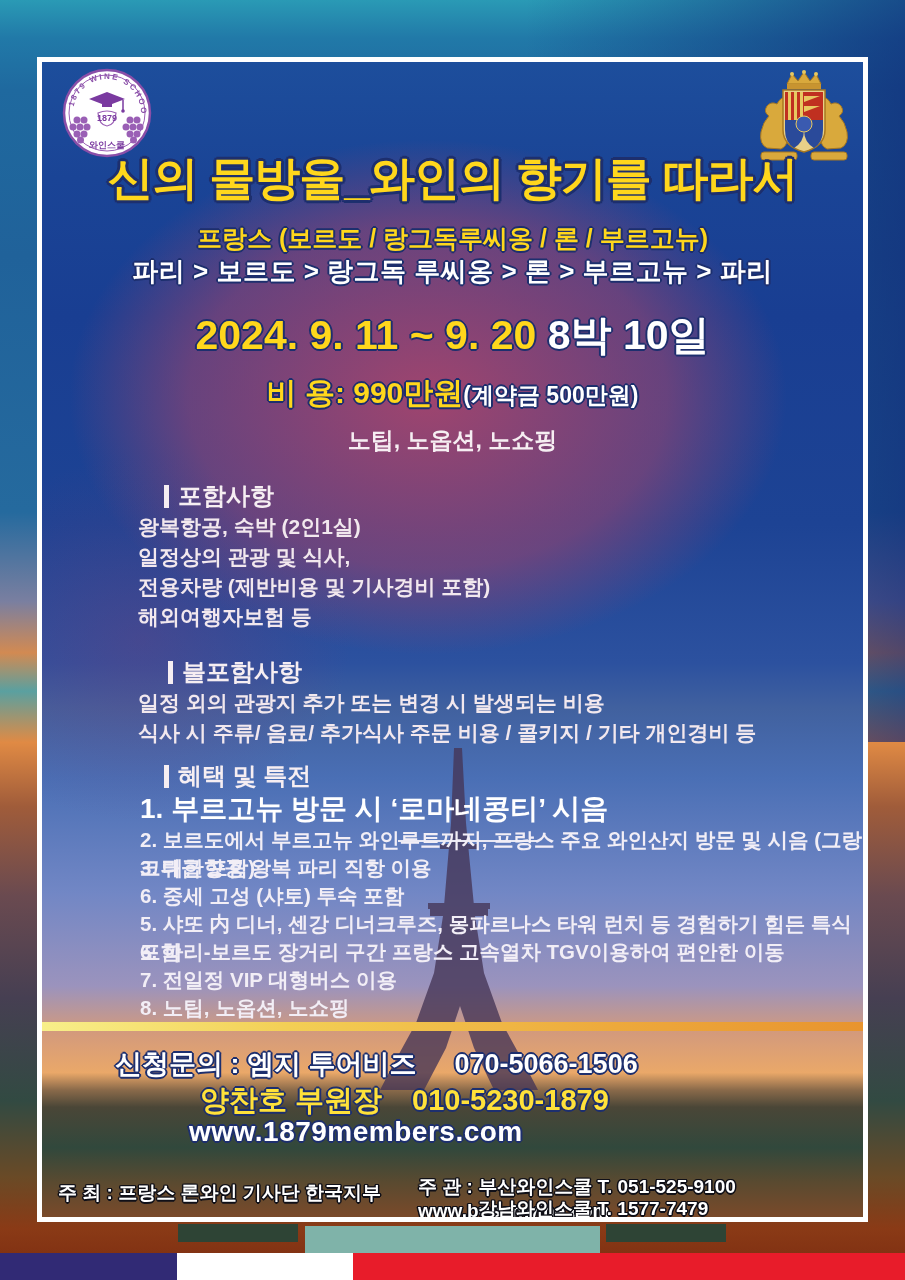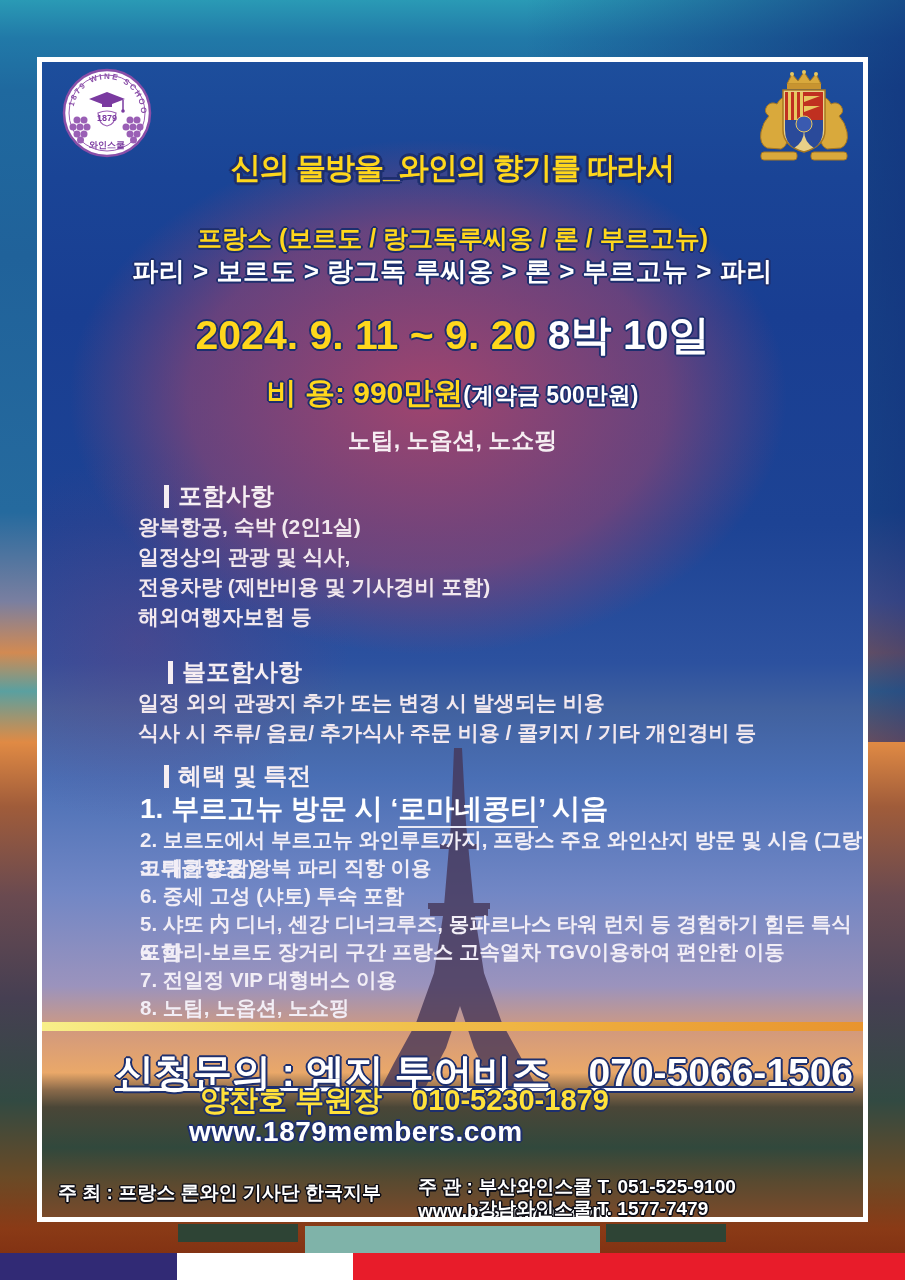--- a/index.html
+++ b/index.html
@@ -28,43 +28,43 @@
   .abs{position:absolute;}
   .ctr{left:0;width:821px;text-align:center;}
 
   
   .yellow{color:#ffd71c;}
   .white{color:#ffffff;}
   .o-navy3{text-shadow:3px 0 0 #1d2f6e,-3px 0 0 #1d2f6e,0 3px 0 #1d2f6e,0 -3px 0 #1d2f6e,2px 2px 0 #1d2f6e,-2px -2px 0 #1d2f6e,2px -2px 0 #1d2f6e,-2px 2px 0 #1d2f6e;}
   .o-navy2{text-shadow:2px 0 0 #1d2f6e,-2px 0 0 #1d2f6e,0 2px 0 #1d2f6e,0 -2px 0 #1d2f6e,1px 1px 0 #1d2f6e,-1px -1px 0 #1d2f6e,1px -1px 0 #1d2f6e,-1px 1px 0 #1d2f6e;}
   .o-blk{text-shadow:1.5px 0 0 #101018,-1.5px 0 0 #101018,0 1.5px 0 #101018,0 -1.5px 0 #101018,1px 1px 0 #101018,-1px -1px 0 #101018,1px -1px 0 #101018,-1px 1px 0 #101018;}
 
-  .title{top:86px;font-size:30px;font-weight:bold;letter-spacing:-1px;}
+  .title{top:86px;font-size:46px;font-weight:bold;letter-spacing:-1px;}
   .subtitle{top:160px;font-size:25px;font-weight:bold;}
   .route{top:192px;font-size:26px;font-weight:bold;letter-spacing:0.5px;}
   .dateline{top:246px;font-size:41px;font-weight:bold;letter-spacing:0px;}
   .dateline .dur{color:#ffffff;}
   .priceline{top:311px;font-size:30px;font-weight:bold;}
   .priceline .dep{font-size:23px;color:#fff;}
   .notip{top:363px;font-size:23px;font-weight:bold;color:#f6eef2;}
 
   .sec-h{display:flex;align-items:center;gap:9px;font-size:24px;font-weight:bold;color:#f6eef2;margin-left:44px;}
   .sec-bar{display:inline-block;width:5px;height:23px;background:#f6eef2;}
   .list{font-size:21px;font-weight:bold;color:#f2e8ee;}
   .list div{height:30px;line-height:30px;}
 
   .benefit1{top:728px;left:98px;font-size:28px;font-weight:bold;color:#ffffff;}
-  .benefit1 .ul{border-bottom:2px solid #e8e8f4;padding-bottom:2px;}
+  .benefit1 .ul{border-bottom:2px solid #e8e8f4;padding-bottom:16px;}
   .blist{top:764px;left:98px;font-size:20.5px;font-weight:bold;color:#f2eef6;}
   .blist div{height:28px;line-height:28px;}
 
   .gold-line{top:960px;left:0;width:821px;height:9px;
     background:linear-gradient(90deg,#f8ef8a 0%,#f3cf55 30%,#eda93c 70%,#e8942e 100%);}
 
-  .contact1{top:984px;left:73px;font-size:39px;font-weight:bold;color:#ffffff;text-decoration:underline;}
+  .contact1{top:984px;left:73px;font-size:27px;font-weight:bold;color:#ffffff;}
   .contact1 .ph{margin-left:38px;}
   .contact2{top:1019px;left:158px;font-size:29px;font-weight:bold;color:#ffe13a;}
   .contact2 .ph{margin-left:30px;}
   .website{top:1054px;left:147px;font-size:28px;font-weight:bold;color:#ffffff;letter-spacing:.5px;}
 
   .foot-host{top:1118px;left:16px;font-size:19px;font-weight:bold;color:#ffffff;}
   .foot-org1{top:1112px;left:376px;font-size:19px;font-weight:bold;color:#ffffff;}
   .foot-org2{top:1134px;left:436px;font-size:19px;font-weight:bold;color:#ffffff;}
 
   

